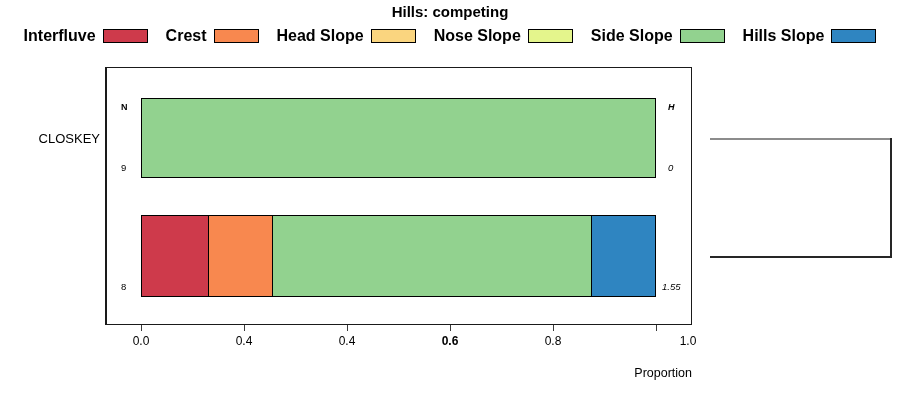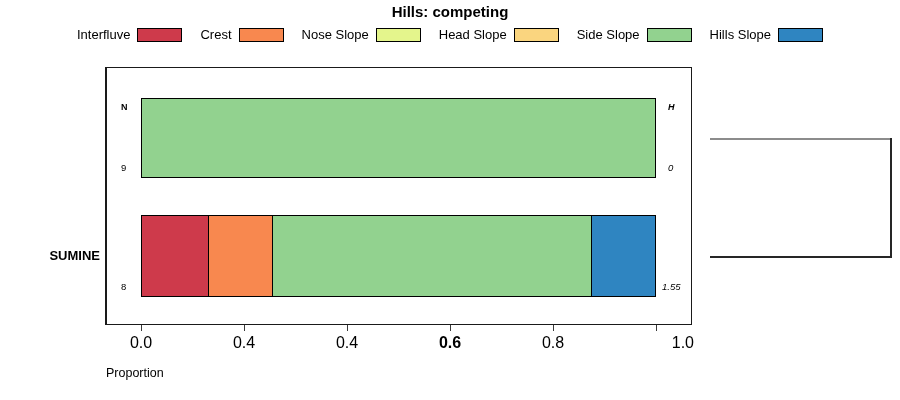--- a/index.html
+++ b/index.html
@@ -20,21 +20,21 @@
     font-size:15px;font-weight:bold;
     letter-spacing:0px;
   }
 
   
   .legend{
     position:absolute;left:0;top:27px;width:900px;
     display:flex;justify-content:center;align-items:center;
   }
   .legend-item{display:flex;align-items:center;margin:0 9px;}
-  .legend-label{font-size:13px;margin-right:7px;white-space:nowrap;}
+  .legend-label{font-size:16px;margin-right:7px;white-space:nowrap;font-weight:bold;}
   .legend-swatch{
     width:45px;height:14px;
     border:1px solid #000;
     box-sizing:border-box;
   }
 
   
   .panel{
     position:absolute;
     left:106px;top:67px;
@@ -76,25 +76,25 @@
   .ann.hdr-n{font-weight:bold;font-style:normal;font-size:9px;}
   .ann.val-i{font-style:italic;}
 
   
   .xtick{
     position:absolute;top:325px;
     width:1px;height:6px;background:#3a3a3a;
   }
   .xticklabel{
     position:absolute;top:334px;
-    font-size:16px;text-align:center;width:60px;
+    font-size:12px;text-align:center;width:60px;
   }
   .xaxis-title{
     position:absolute;top:366px;left:106px;width:586px;
-    text-align:left;font-size:12.5px;
+    text-align:right;font-size:12.5px;
   }
 
   
   .dendro{position:absolute;left:700px;top:60px;width:200px;height:270px;}
   .dendro-arm{position:absolute;height:2px;}
   .dendro-join{position:absolute;width:2px;}
 </style>
 </head>
 <body>
 
@@ -105,42 +105,42 @@
   <div class="legend">
     <div class="legend-item">
       <span class="legend-label">Interfluve</span>
       <span class="legend-swatch" id="sw0" style="background: rgb(206, 58, 75);"></span>
     </div>
     <div class="legend-item">
       <span class="legend-label">Crest</span>
       <span class="legend-swatch" id="sw1" style="background: rgb(248, 136, 79);"></span>
     </div>
     <div class="legend-item">
+      <span class="legend-label">Head Slope</span>
+      <span class="legend-swatch" id="sw2" style="background: rgb(250, 213, 127);"></span>
+    </div>
+    <div class="legend-item">
       <span class="legend-label">Nose Slope</span>
       <span class="legend-swatch" id="sw3" style="background: rgb(228, 245, 140);"></span>
-    </div>
-    <div class="legend-item">
-      <span class="legend-label">Head Slope</span>
-      <span class="legend-swatch" id="sw2" style="background: rgb(250, 213, 127);"></span>
     </div>
     <div class="legend-item">
       <span class="legend-label">Side Slope</span>
       <span class="legend-swatch" id="sw4" style="background: rgb(146, 210, 143);"></span>
     </div>
     <div class="legend-item">
       <span class="legend-label">Hills Slope</span>
       <span class="legend-swatch" id="sw5" style="background: rgb(47, 133, 193);"></span>
     </div>
   </div>
 
   <div class="panel"></div>
   <div class="left-rule"></div>
 
+  <div class="row-name-box" style="top:131px;">CLOSKEY</div>
 
-  <div class="row-name-box bold" style="top:248px;">SUMINE</div>
 
   <div class="bar" id="bar0" style="left:141px;top:98px;width:515px;height:80px;">
       <div class="seg" style="width: 100%; background: rgb(146, 210, 143);"></div>
     </div>
   <div class="ann hdr-n" style="left:121px;top:102px;">N</div>
   <div class="ann" style="left:121px;top:162px;">9</div>
   <div class="ann hdr" style="left:668px;top:102px;">H</div>
   <div class="ann val-i" style="left:668px;top:162px;">0</div>
 
   <div class="bar" id="bar1" style="left:141px;top:215px;width:515px;height:82px;">
@@ -157,21 +157,21 @@
       <div class="xticklabel" style="left: 111px;">0.0</div>
       <div class="xtick" style="left: 244px;"></div>
       <div class="xticklabel" style="left: 214px;">0.4</div>
       <div class="xtick" style="left: 347px;"></div>
       <div class="xticklabel" style="left: 317px;">0.4</div>
       <div class="xtick" style="left: 450px;"></div>
       <div class="xticklabel" style="left: 420px; font-weight: bold;">0.6</div>
       <div class="xtick" style="left: 553px;"></div>
       <div class="xticklabel" style="left: 523px;">0.8</div>
       <div class="xtick" style="left: 656px;"></div>
-      <div class="xticklabel" style="left: 634px; text-align: right;">1.0</div>
+      <div class="xticklabel" style="left: 658px;">1.0</div>
     </div>
   <div class="xaxis-title">Proportion</div>
 
   <div class="dendro">
     <div class="dendro-arm" id="darm-top" style="left: 10px; top: 78px; width: 182px; background: rgb(140, 140, 140);"></div>
     <div class="dendro-arm" id="darm-bottom" style="left: 10px; top: 196px; width: 182px; background: rgb(38, 38, 38);"></div>
     <div class="dendro-join" id="djoin" style="left: 190px; top: 78px; height: 120px; background: rgb(38, 38, 38);"></div>
   </div>
 
 </div>

